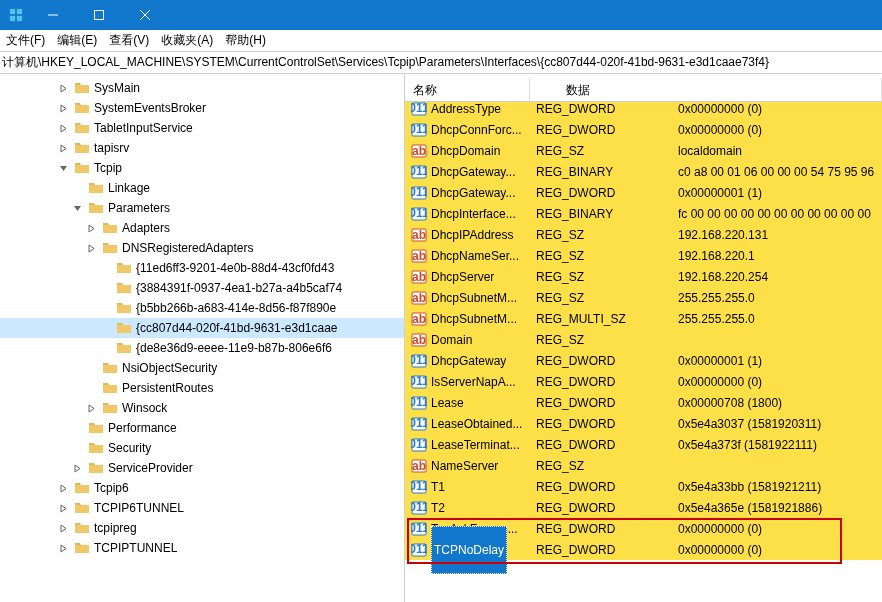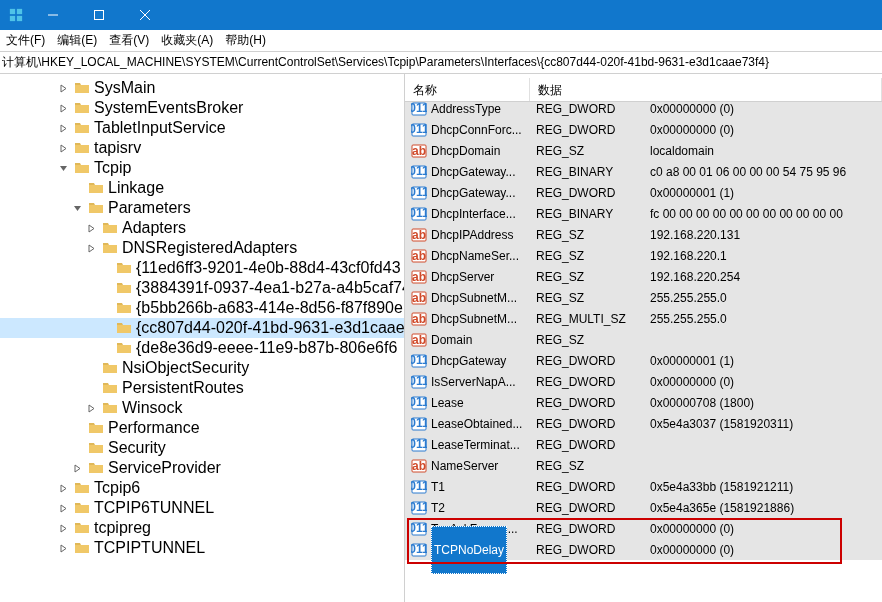--- a/index.html
+++ b/index.html
@@ -16,29 +16,29 @@
 .addressbar { height: 22px; display: flex; align-items: center; padding: 0 2px; border-bottom: 1px solid #d0d0d0; font-size: 12px; white-space: nowrap; overflow: hidden; }
 .content { flex: 1; display: flex; overflow: hidden; }
 .tree-pane { width: 405px; border-right: 1px solid #d0d0d0; overflow: auto; padding: 4px 0; background:#fff; }
 .tree-node { display: flex; align-items: center; height: 20px; white-space: nowrap; padding-right: 4px; }
 .tree-toggle { width: 14px; height: 14px; display: flex; align-items: center; justify-content: center; flex-shrink:0; }
 .tree-toggle svg { width: 9px; height: 9px; }
 .tree-spacer { width: 14px; flex-shrink:0; }
 .folder-icon { width: 16px; height: 16px; margin: 0 4px; flex-shrink: 0; }
 .folder-icon rect { fill: #f0c868; }
 .folder-icon path { fill: #e0b858; }
-.tree-label { font-size: 16px; }
+.tree-label { font-size: 12px; }
 .tree-node.selected { background: #cce8ff; }
 .list-pane { flex: 1; overflow: auto; position: relative; background:#fff; }
 .list-header { display: flex; height: 24px; border-bottom: 1px solid #d0d0d0; position: sticky; top: 4px; background: #fff; z-index: 2; }
 .list-header-cell { padding: 4px 8px; border-right: 1px solid #e0e0e0; font-size: 12px; }
 .col-name { width: 125px; }
 .col-type { width: 114px; }
-.col-data { flex: 1; }
-.list-body { background: #e5e5e5; }
+.col-data { flex: 1; margin-left: 28px; }
+.list-body { background: #fde047; }
 .list-row { display: flex; height: 21px; align-items: center; }
 .list-row.selected .cell-name-text { background: #1177cc; color: #fff; border: 1px dotted #fff; padding: 16px 2px; }
 .list-cell { padding: 0 6px; font-size: 12px; white-space: nowrap; overflow: hidden; text-overflow: ellipsis; display: flex; align-items: center; }
 .value-icon { width: 16px; height: 16px; margin-right: 4px; flex-shrink: 0; }
 .highlight-box { position: absolute; border: 2px solid #cc0000; pointer-events: none; }
 </style>
 </head>
 <body>
 
 <div class="titlebar">
@@ -643,20 +643,21 @@
         </div>
         <div class="list-row">
           <div class="list-cell col-name">
             <svg class="value-icon" viewBox="0 0 16 16">
               <rect x="1" y="2" width="14" height="12" rx="1" fill="#fff" stroke="#2a7bd0"></rect>
               <text x="8" y="11" font-size="7" text-anchor="middle" fill="#2a7bd0" font-weight="bold">011</text>
             </svg>
             <span class="cell-name-text">LeaseTerminat...</span>
           </div>
           <div class="list-cell col-type">REG_DWORD</div>
+          <div class="list-cell col-data">0x5e4a373f (1581922111)</div>
         </div>
         <div class="list-row">
           <div class="list-cell col-name">
             <svg class="value-icon" viewBox="0 0 16 16">
               <rect x="1" y="2" width="14" height="12" rx="1" fill="#fff" stroke="#d04a2a"></rect>
               <text x="8" y="12" font-size="8" text-anchor="middle" fill="#d04a2a" font-weight="bold">ab</text>
             </svg>
             <span class="cell-name-text">NameServer</span>
           </div>
           <div class="list-cell col-type">REG_SZ</div>

